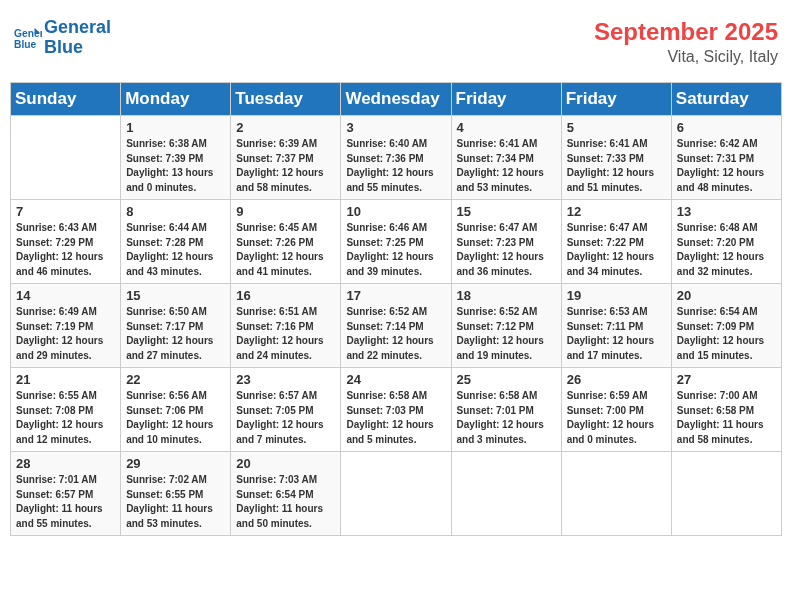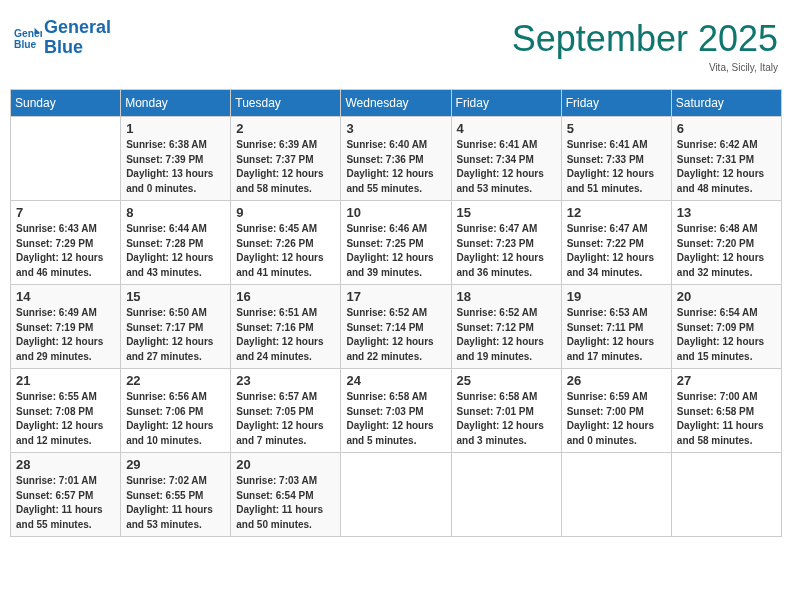--- a/index.html
+++ b/index.html
@@ -32,38 +32,38 @@
     }
     .logo-icon {
       width: 28px;
       height: 28px;
       margin-right: 2px;
     }
     .title-block {
       text-align: right;
     }
     .month-title {
-      font-size: 36px;
-      font-weight: normal;
-      color: #0f766e;
+      font-size: 24px;
+      font-weight: bold;
+      color: #ef4444;
     }
     .subtitle {
-      font-size: 10px;
+      font-size: 16px;
       color: #555;
       margin-top: 2px;
     }
     table {
       width: 100%;
       border-collapse: collapse;
     }
     thead tr th {
       background-color: #2175bc;
       color: #fff;
-      font-size: 12px;
-      font-weight: normal;
+      font-size: 17px;
+      font-weight: bold;
       padding: 6px 4px;
       text-align: left;
       border: 1px solid #ccc;
     }
     tbody tr td {
       vertical-align: top;
       padding: 4px 5px;
       border: 1px solid #ccc;
       font-size: 10.5px;
       color: #333;

